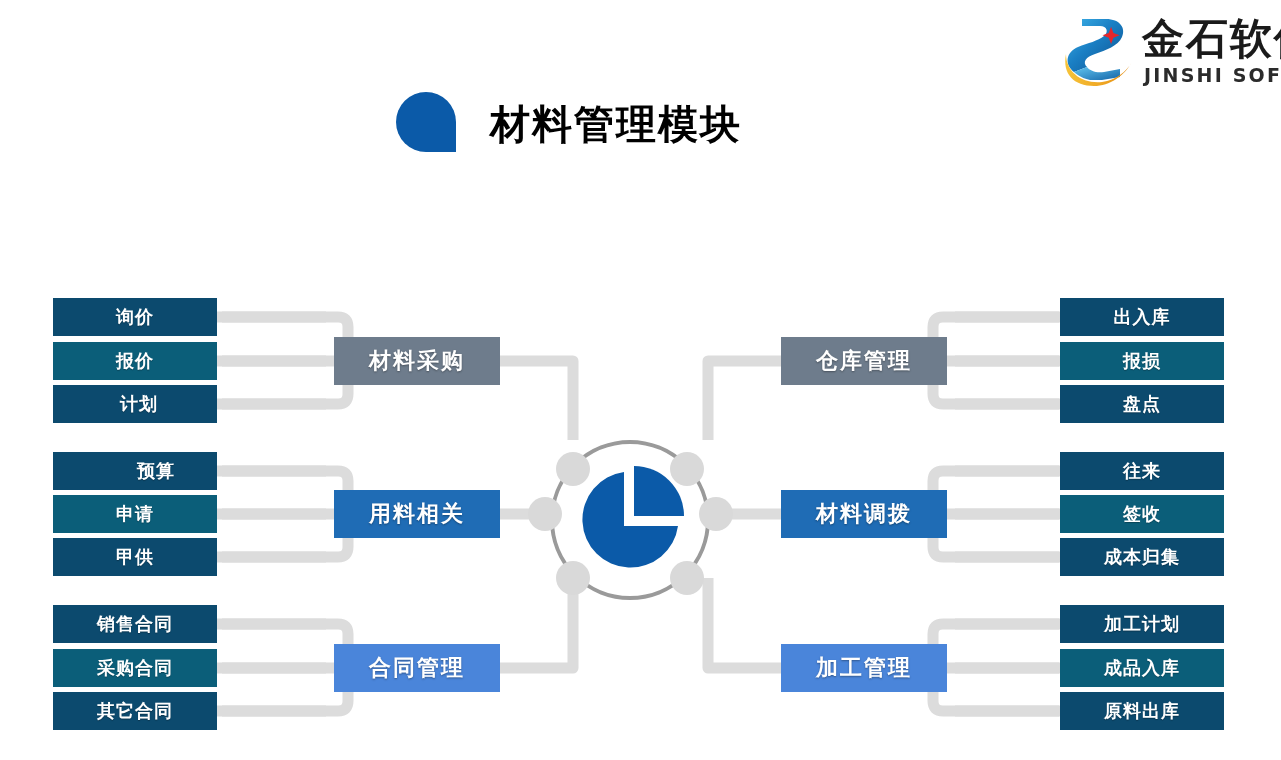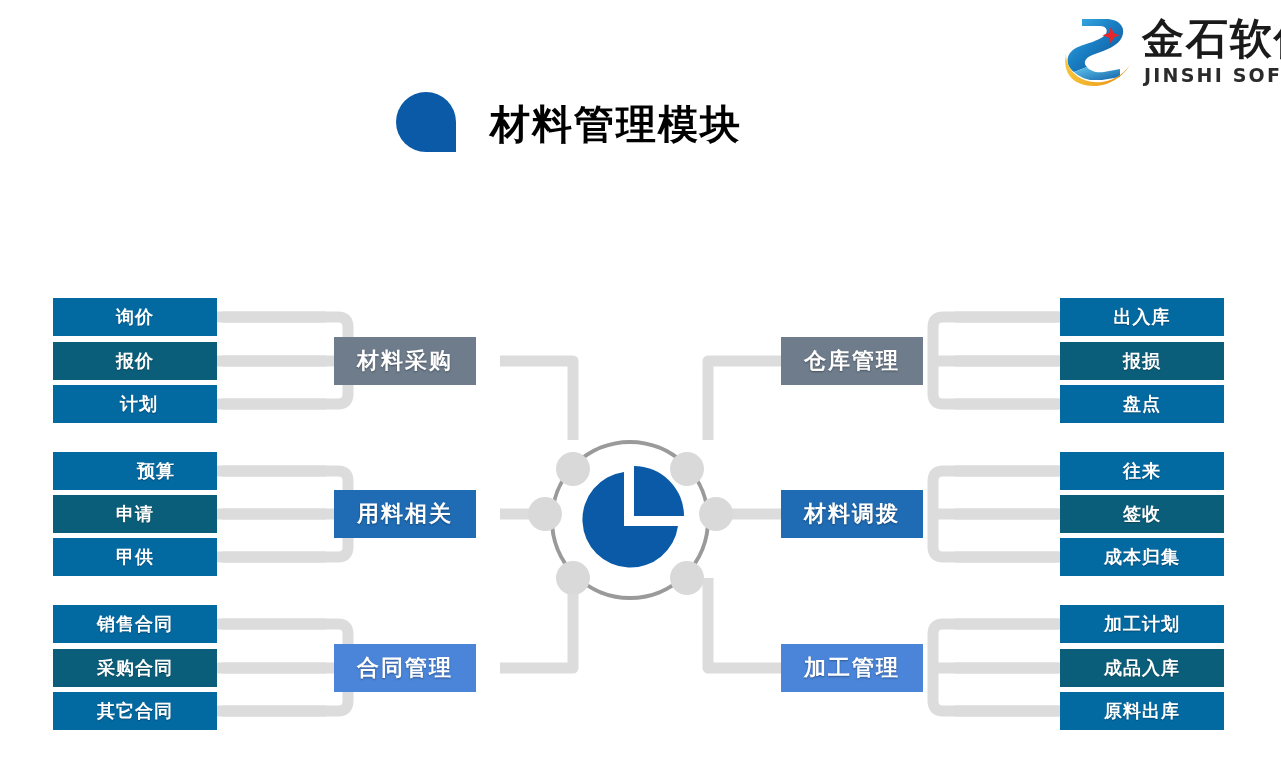--- a/index.html
+++ b/index.html
@@ -61,27 +61,27 @@
     display: flex;
     align-items: center;
     justify-content: center;
     color: #ffffff;
     font-size: 18px;
     font-weight: 700;
     letter-spacing: 1px;
     white-space: nowrap;
     text-shadow: 0 1px 1px rgba(0,0,0,.28);
   }
-  .leaf.cyan { background: #0369a1; }
+  .leaf.cyan { background: #0c4a6e; }
   .leaf.teal { background: #0b5e79; }
 
   
   .hub {
     position: absolute;
-    width: 142px;
+    width: 166px;
     height: 48px;
     display: flex;
     align-items: center;
     justify-content: center;
     color: #ffffff;
     font-size: 22px;
     font-weight: 700;
     letter-spacing: 2px;
     white-space: nowrap;
     text-shadow: 0 1px 2px rgba(0,0,0,.35);

